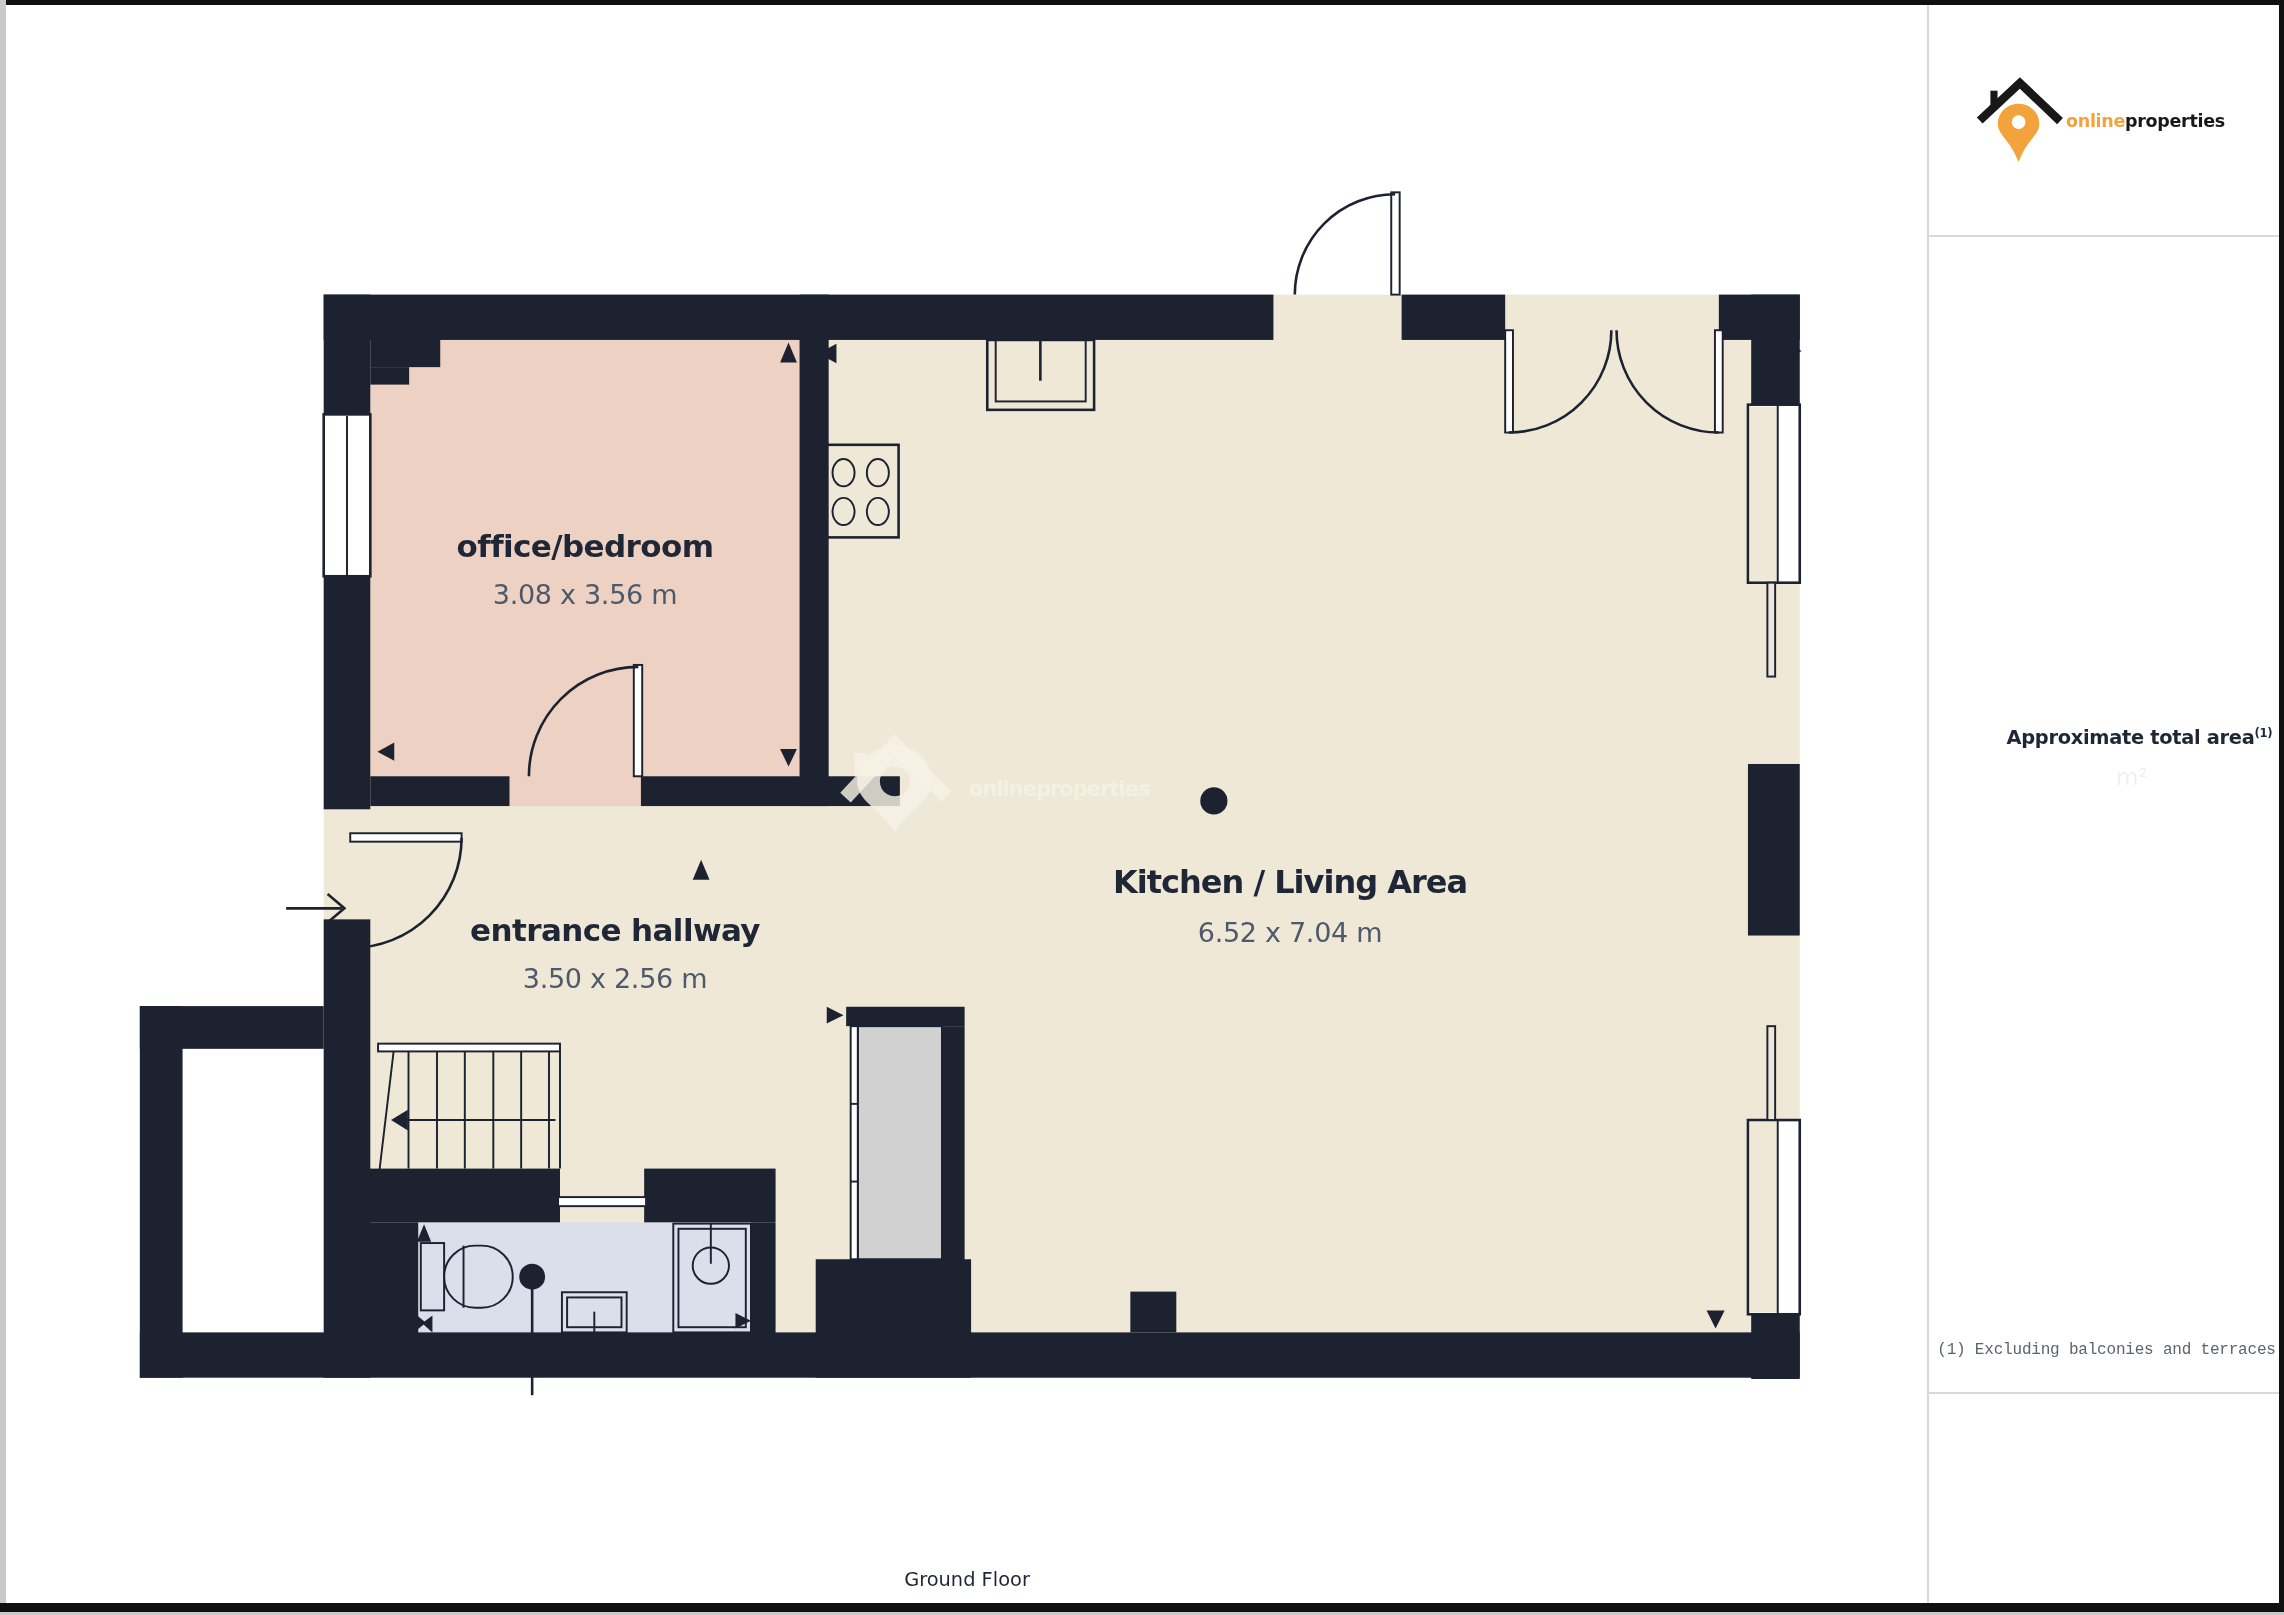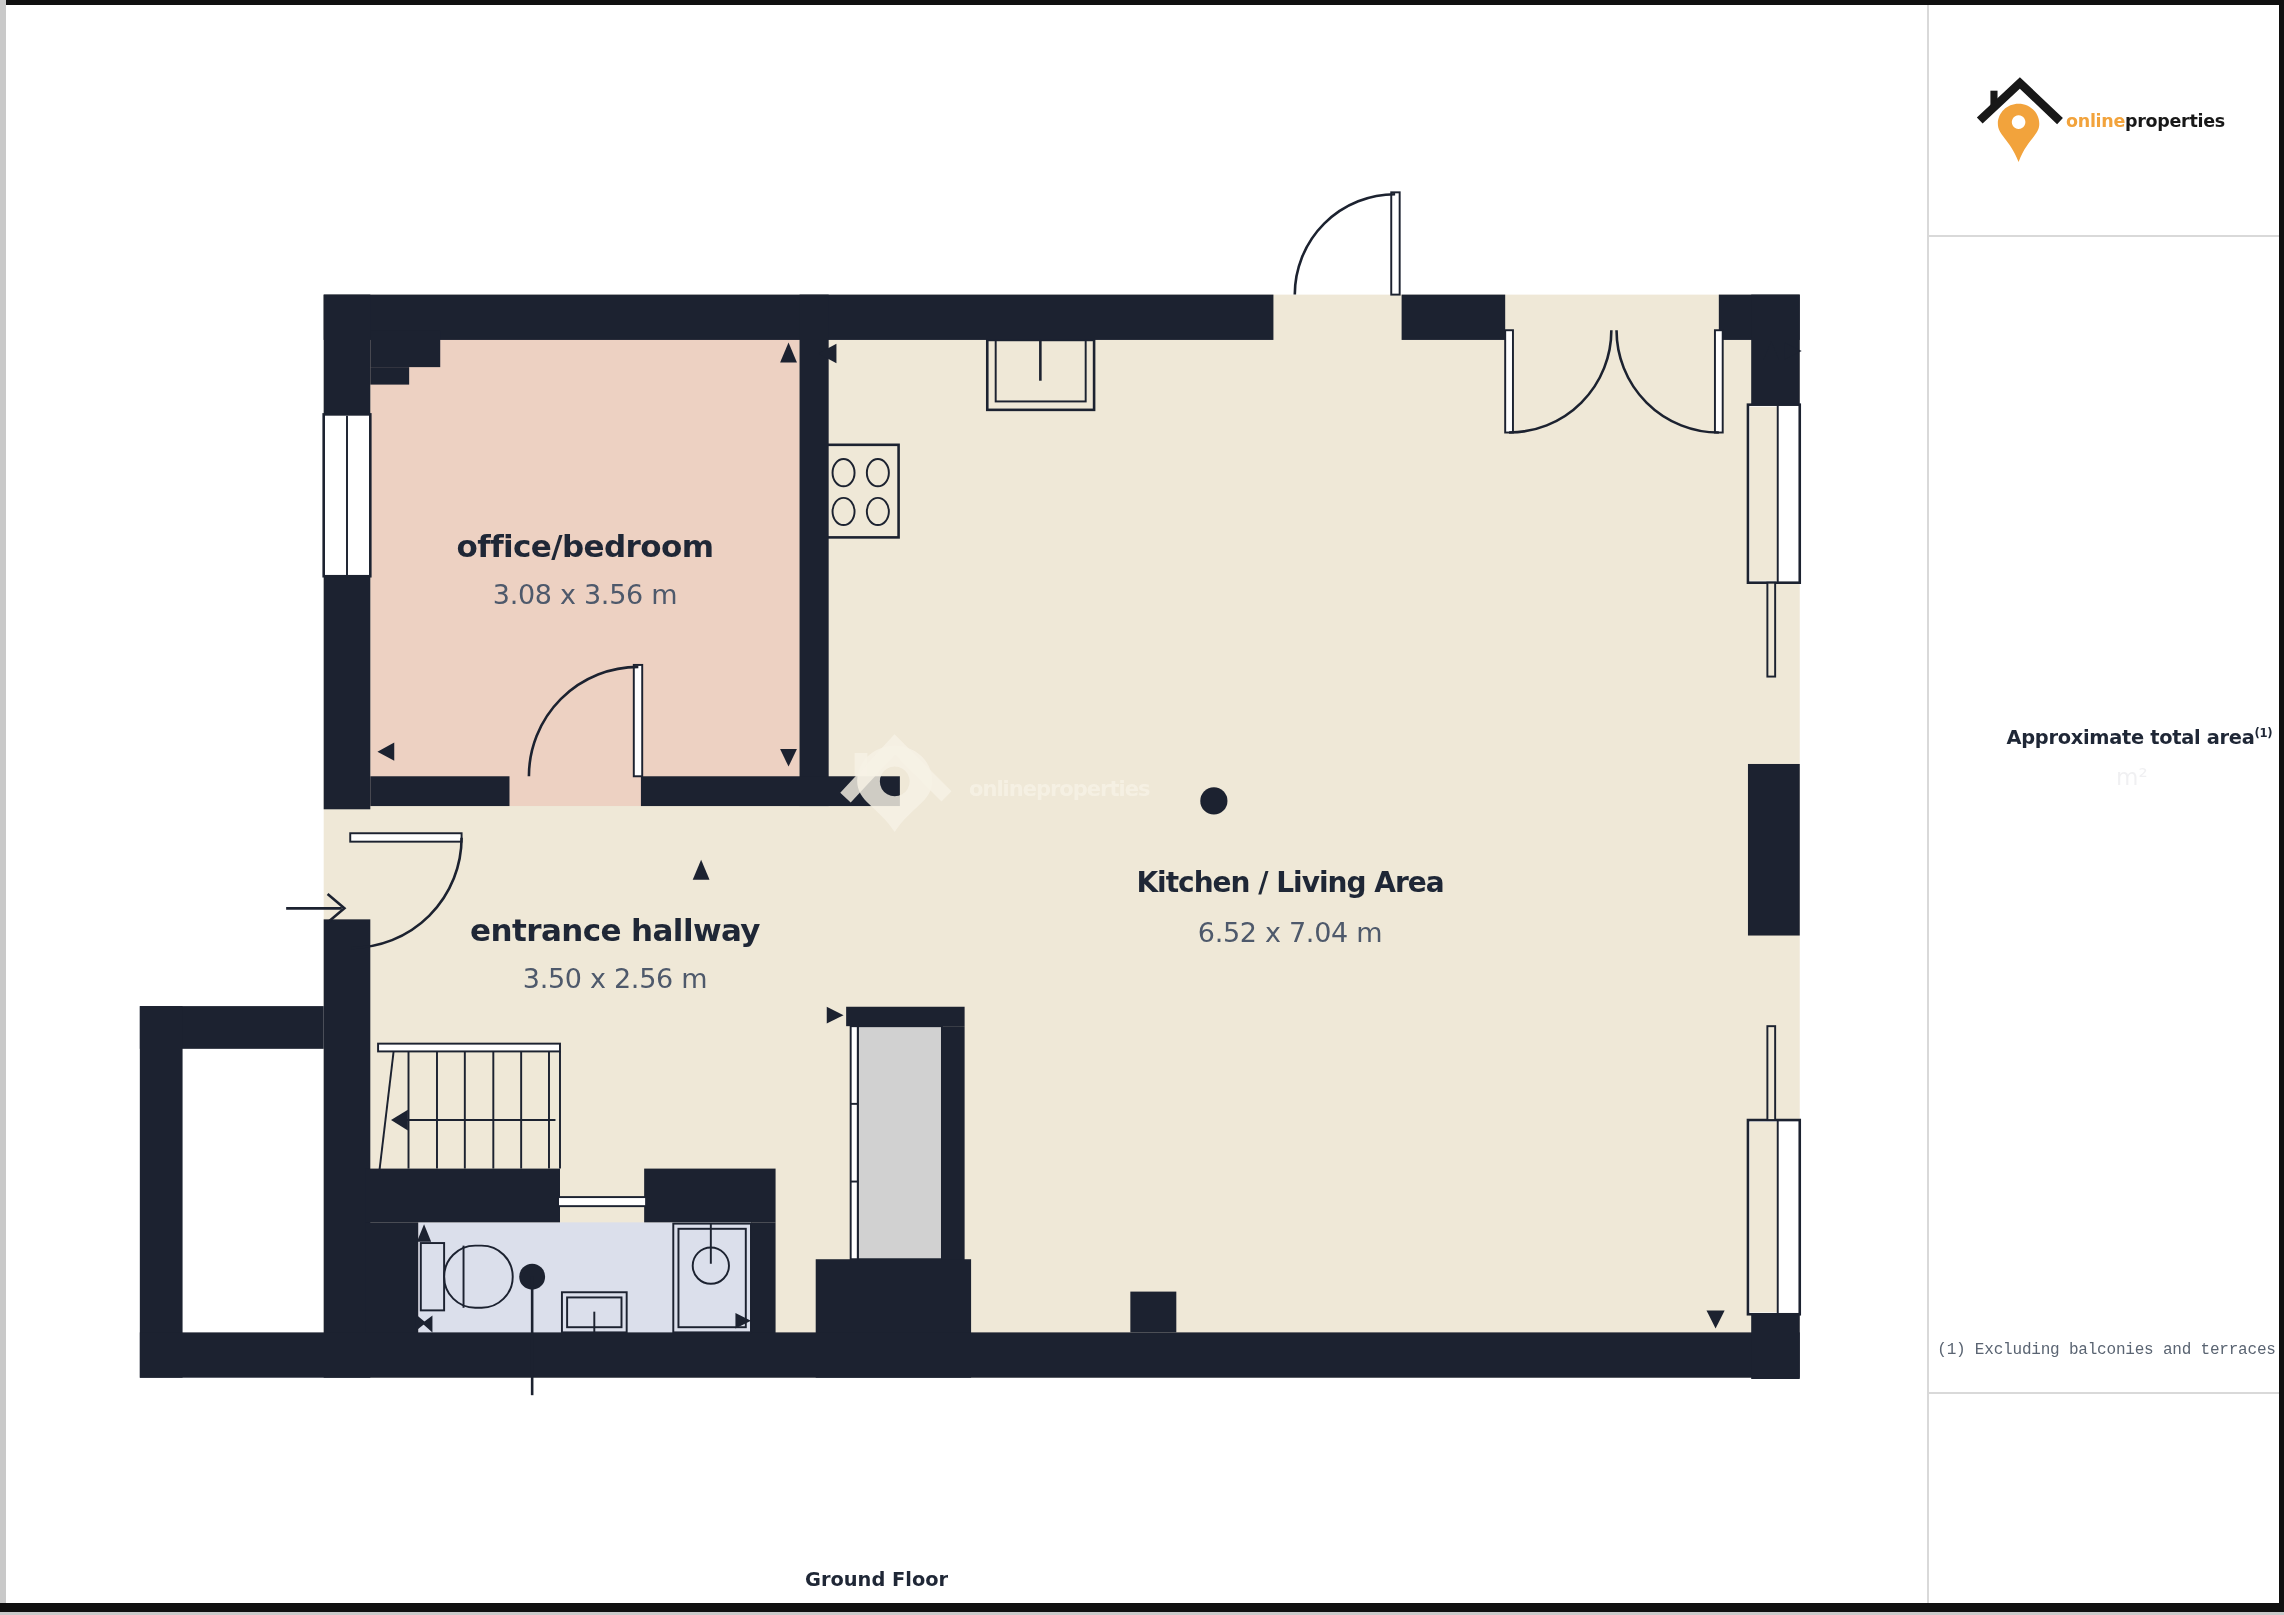--- a/index.html
+++ b/index.html
@@ -19,29 +19,29 @@
   .ln{stroke:var(--wall);stroke-width:4;fill:none;}
   .ln2{stroke:var(--wall);stroke-width:3;fill:none;}
   .white{fill:#ffffff;stroke:var(--wall);stroke-width:4;}
   .whitethin{fill:#ffffff;stroke:var(--wall);stroke-width:3;}
   .leaf{fill:#ffffff;stroke:var(--wall);stroke-width:3;}
   .mark{fill:var(--wall);}
   .label{position:absolute;transform:translate(-50%,-50%);white-space:nowrap;text-align:center;}
   .room-name{font-weight:bold;color:var(--heading);letter-spacing:-0.6px;}
   .room-dims{color:var(--dims);letter-spacing:-0.3px;}
   .office-name,.hall-name{font-size:31px;}
-  .kitchen-name{font-size:28px;letter-spacing:-1px;}
+  .kitchen-name{font-size:32px;letter-spacing:-1px;}
   .dims-md{font-size:27px;}
   .bath-box{position:absolute;left:412px;top:1395px;width:236px;height:113px;background:#fff;
             border:2.6px solid var(--wall);border-radius:15.5px;display:flex;flex-direction:column;
             align-items:center;justify-content:center;gap:3.9px;}
   .bath-box .room-name{font-size:31px;}
   .bath-box .room-dims{font-size:27px;}
-  .ground{position:absolute;left:805px;top:1568px;width:324px;
-          font-size:19.4px;font-weight:bold;color:var(--heading);}
+  .ground{position:absolute;left:805px;top:1568px;width:324px;text-align:center;
+          font-size:19.4px;font-weight:normal;color:var(--heading);}
   .watermark-text{position:absolute;left:969px;top:777px;font-size:21px;font-weight:bold;
           letter-spacing:-1px;color:var(--watermark);}
   
   .v-divider{position:absolute;left:1927px;top:5.2px;width:1.9px;height:1607px;background:var(--divider);}
   .h-divider{position:absolute;left:1929px;width:350px;height:1.9px;background:var(--divider);}
   .logo-text{position:absolute;left:2066px;top:111px;font-size:17.5px;font-weight:bold;letter-spacing:-0.3px;}
   .logo-text .online{color:var(--accent);}
   .logo-text .properties{color:#181818;}
   .area-title{position:absolute;left:1929px;top:726px;width:421px;text-align:center;
           font-size:19.4px;font-weight:bold;color:var(--heading);letter-spacing:-0.3px;}

